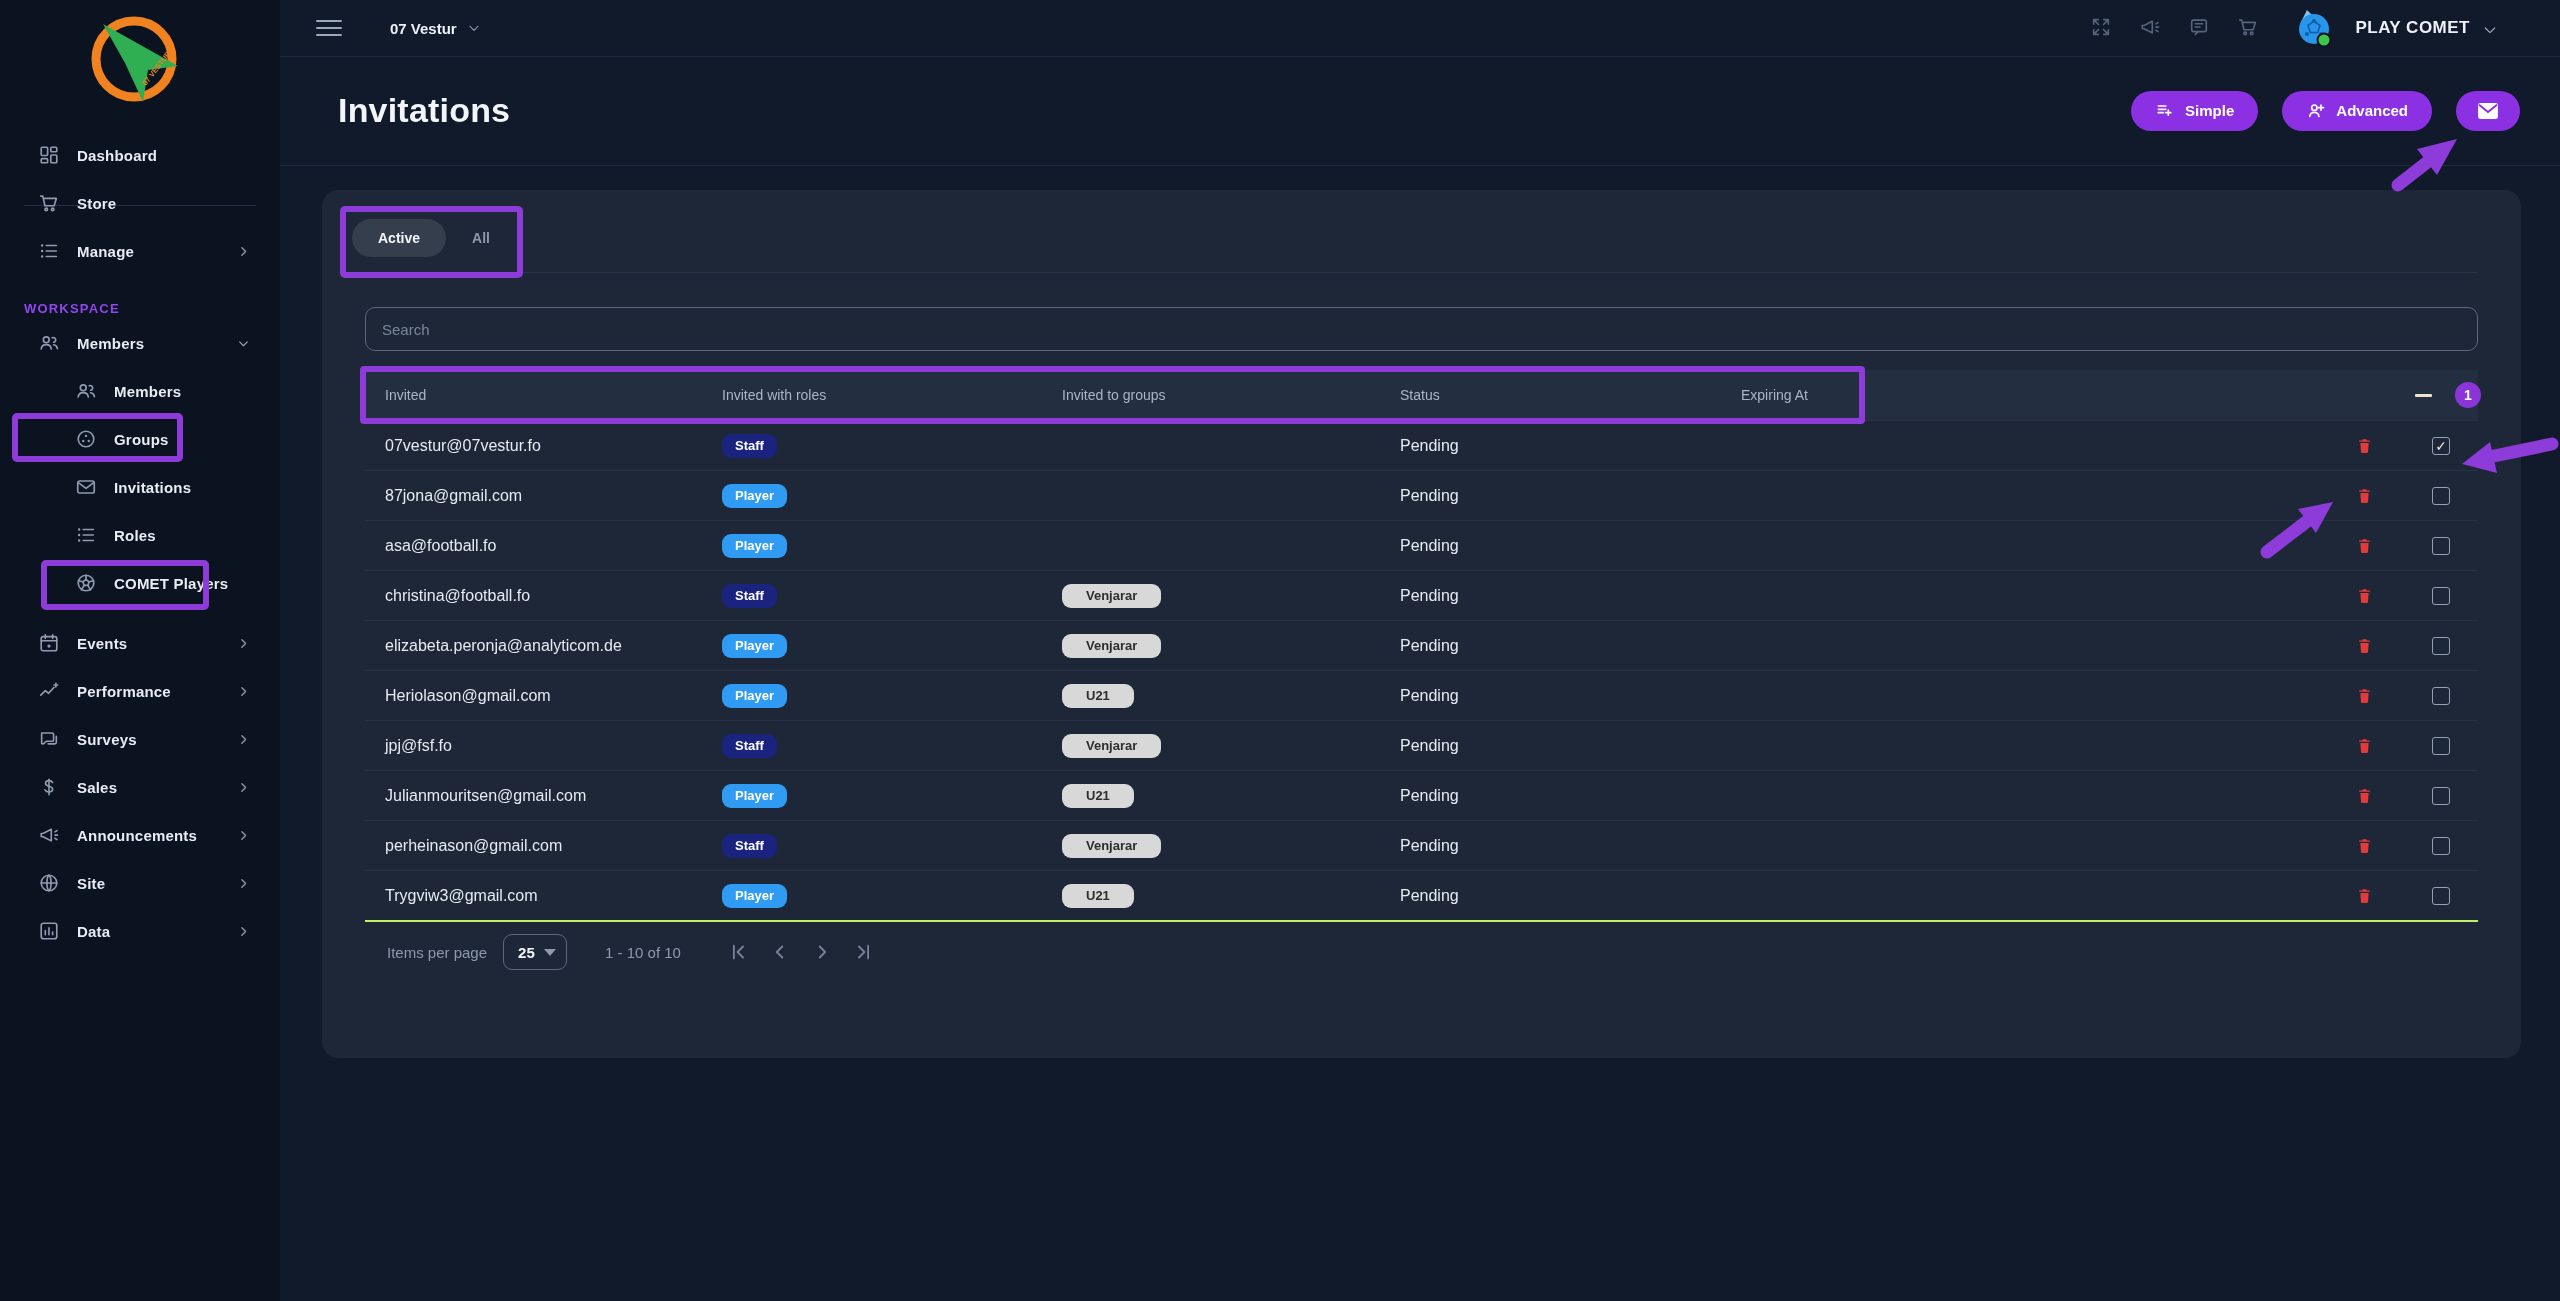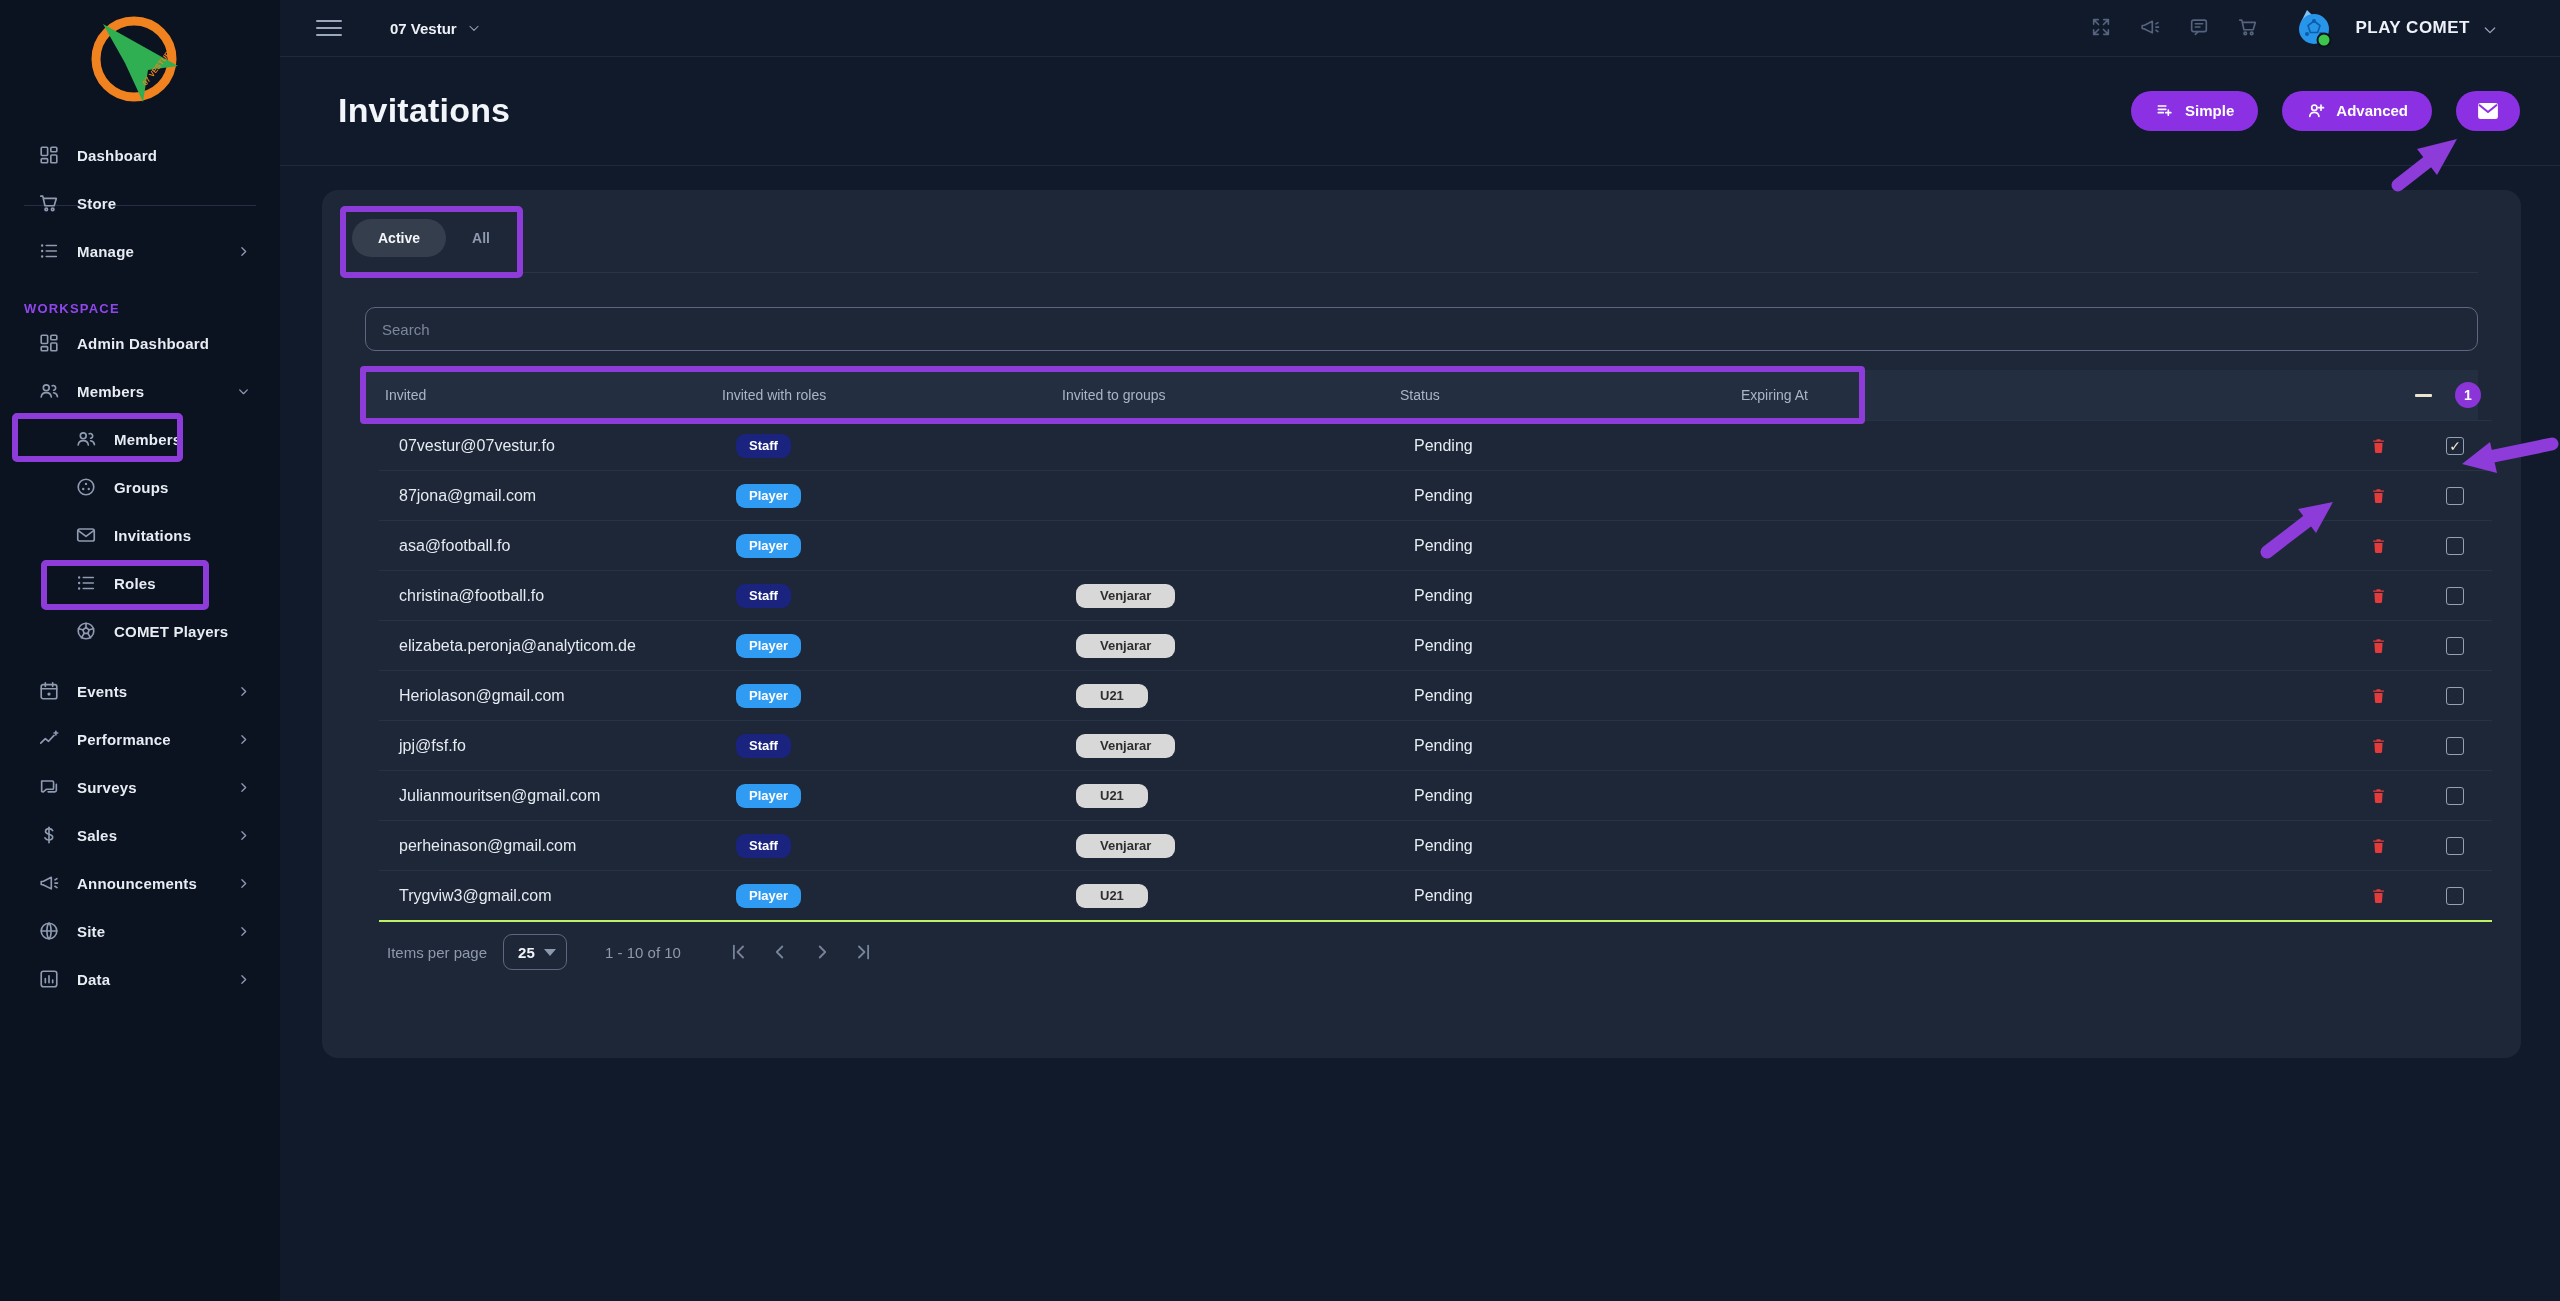--- a/index.html
+++ b/index.html
@@ -50,21 +50,21 @@
   .tab{font-size:14px;font-weight:700;color:#8d99ae;padding:0 26px;height:38px;display:flex;align-items:center;cursor:pointer;border-radius:19px;}
   .tab.active{background:#353e4d;color:#f4f6fa;}
   #tabs-divider{position:absolute;left:43px;right:43px;top:82px;height:1px;background:#2a3448;}
   #search-box{position:absolute;left:43px;top:117px;width:2113px;height:44px;box-sizing:border-box;
               border:1.5px solid #5c6880;border-radius:10px;background:transparent;color:#dfe5ee;
               font-size:15px;font-family:inherit;padding:0 16px;outline:none;}
   #search-box::placeholder{color:#7b879c;}
 
   #thead{position:absolute;left:43px;top:180px;width:2113px;height:50px;background:#232e41;}
   .hcell{position:absolute;top:0;height:50px;display:flex;align-items:center;font-size:14px;color:#aab5c7;font-weight:400;}
-  #tbody{position:absolute;left:57px;top:230px;width:2113px;}
+  #tbody{position:absolute;left:43px;top:230px;width:2113px;}
   .trow{position:relative;height:49px;border-top:1px solid #273245;}
   .trow:last-child{border-bottom:2px solid #bef264;}
   .tcell{position:absolute;top:0;height:49px;display:flex;align-items:center;font-size:16px;color:#e6ebf2;}
   .badge{height:24px;padding:0 13px;border-radius:9px;display:flex;align-items:center;font-size:13px;font-weight:700;color:#fff;}
   .badge.staff{background:#1a237e;}
   .badge.player{background:#2f9bf2;}
   .gbadge{height:24px;padding:0 24px;border-radius:9px;background:#d8d8d8;color:#2e2e2e;font-size:13px;font-weight:700;display:flex;align-items:center;}
   .trash-btn{background:none;border:none;cursor:pointer;padding:0;display:flex;}
   .cbx{width:18px;height:18px;border:1.6px solid #93a1b5;border-radius:3px;box-sizing:border-box;cursor:pointer;
        display:flex;align-items:center;justify-content:center;font-size:14px;font-weight:700;color:#efe8d6;line-height:1;}
@@ -133,31 +133,20 @@
             </svg>
           </span>
           <span class="nlabel">Manage</span>
           <span class="nchev">
             <svg class="ic" width="13" height="13" viewBox="0 0 24 24" style="stroke-width:2.4">
               <path d="M9 5l7 7-7 7"></path>
             </svg>
           </span>
         </div>
         <div class="ws-label">WORKSPACE</div>
-        <div class="nav-item">
-          <span class="nicon">
-            <svg class="ic" width="22" height="22" viewBox="0 0 24 24">
-              <rect x="3.5" y="3.5" width="7" height="9" rx="1"></rect>
-              <rect x="14" y="3.5" width="6.5" height="5" rx="1"></rect>
-              <rect x="3.5" y="16" width="7" height="4.5" rx="1"></rect>
-              <rect x="14" y="12" width="6.5" height="8.5" rx="1"></rect>
-            </svg>
-          </span>
-          <span class="nlabel">Admin Dashboard</span>
-        </div>
         <div class="nav-item">
           <span class="nicon">
             <svg class="ic" width="22" height="22" viewBox="0 0 24 24">
               <circle cx="9" cy="8.5" r="3.2"></circle>
               <path d="M3.5 18.5c.3-3.2 2.6-4.8 5.5-4.8s5.2 1.6 5.5 4.8"></path>
               <path d="M15.5 6.3a2.6 2.6 0 1 1 1.5 4.9M17 13.9c2.4.4 3.9 1.8 4.2 4.2"></path>
             </svg>
           </span>
           <span class="nlabel">Members</span>
           <span class="nchev">

